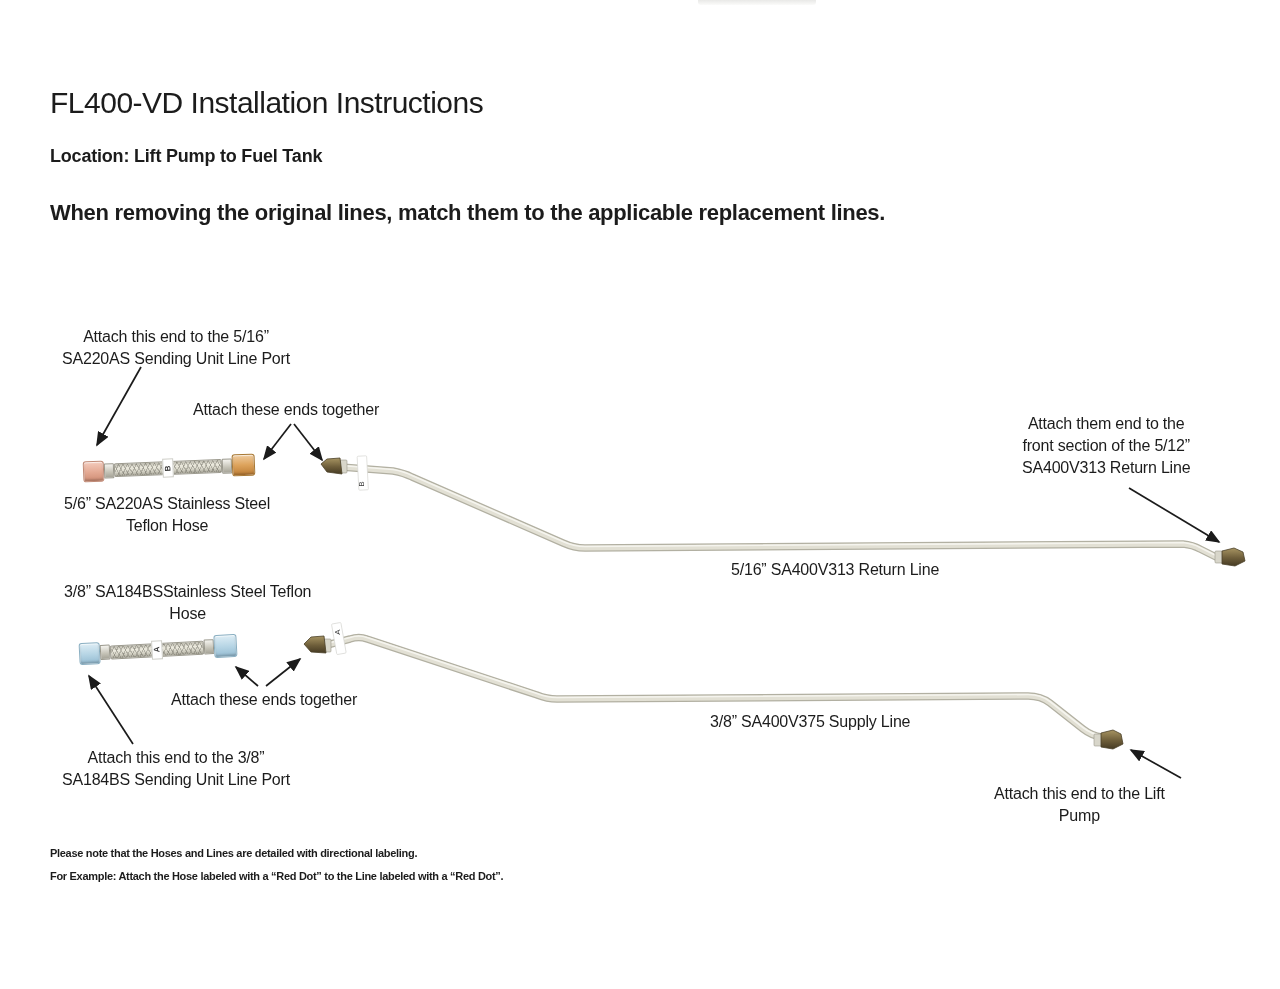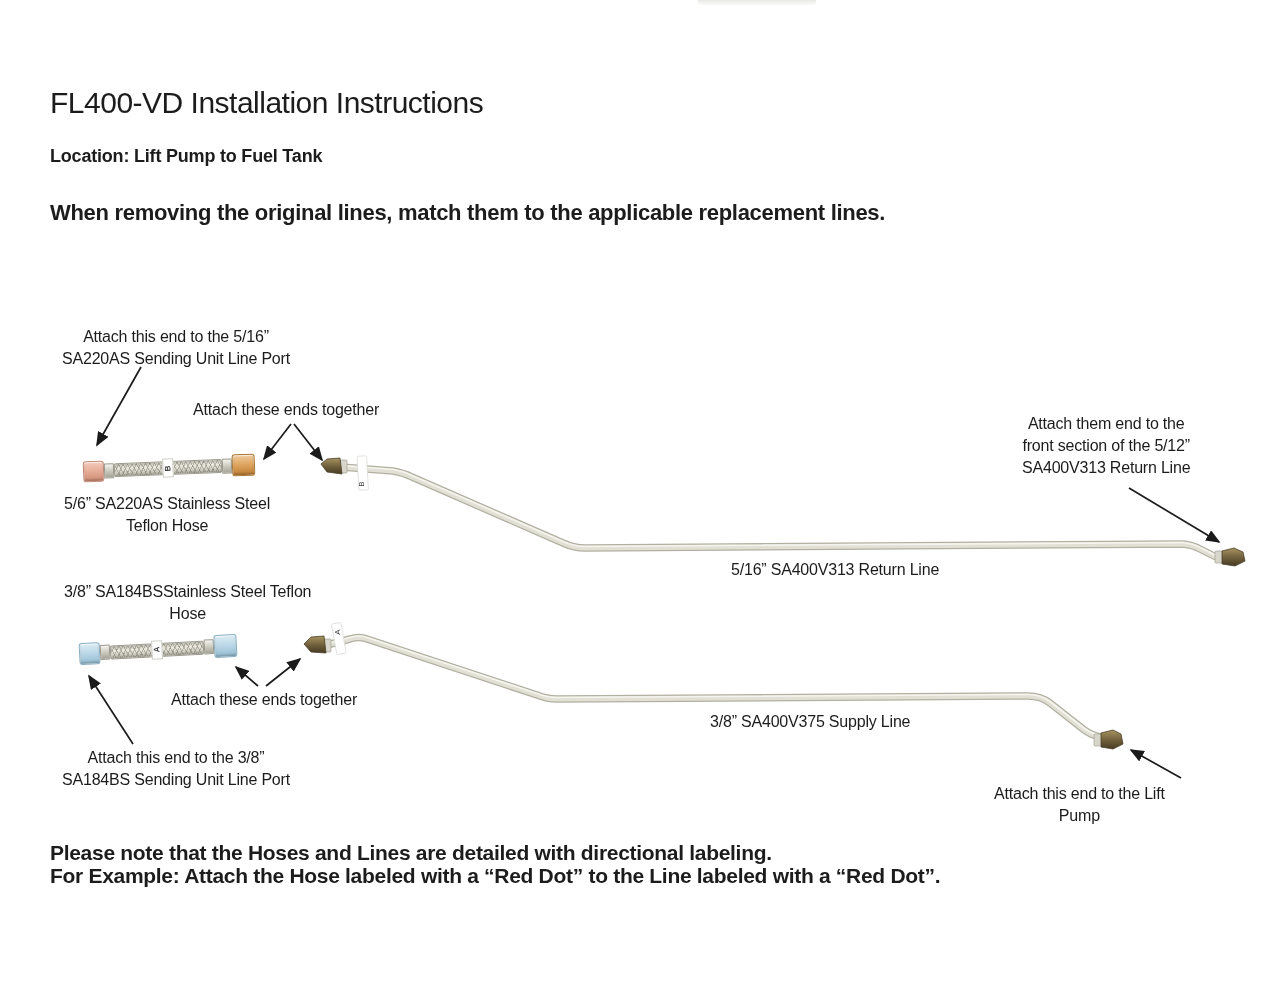--- a/index.html
+++ b/index.html
@@ -23,21 +23,21 @@
     white-space:nowrap;
   }
   .instruction{
     position:absolute;left:50px;top:200px;
     font-size:22px;font-weight:700;letter-spacing:-0.3px;
     white-space:nowrap;
   }
   
   .notes{
     position:absolute;left:50px;top:842px;
-    font-size:21px;font-weight:700;letter-spacing:-0.3px;
+    font-size:11px;font-weight:700;letter-spacing:-0.3px;
     line-height:22.5px;white-space:nowrap;
   }
   .notes span{display:block;}
   
   .label{
     position:absolute;
     font-size:16px;line-height:22px;letter-spacing:-0.2px;
     white-space:nowrap;
   }
   .label span{display:block;text-align:center;}

